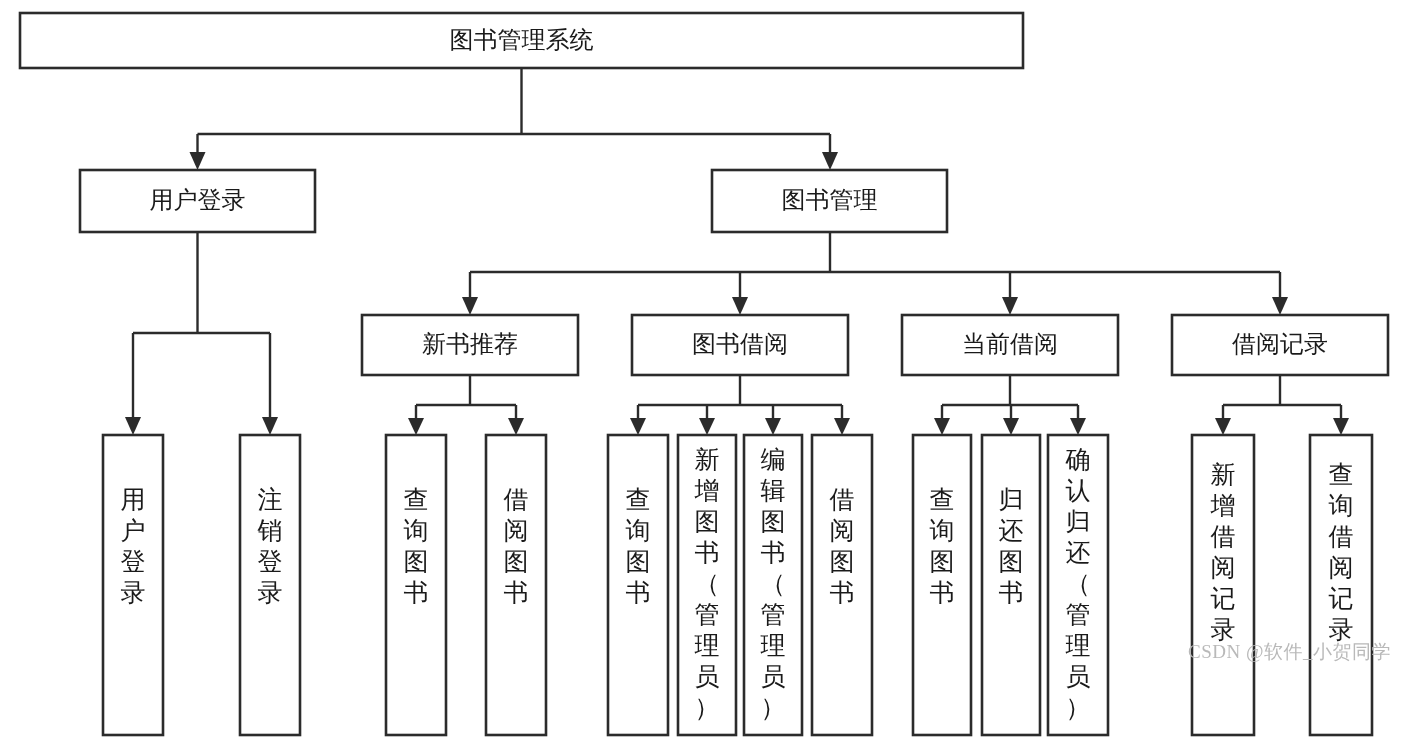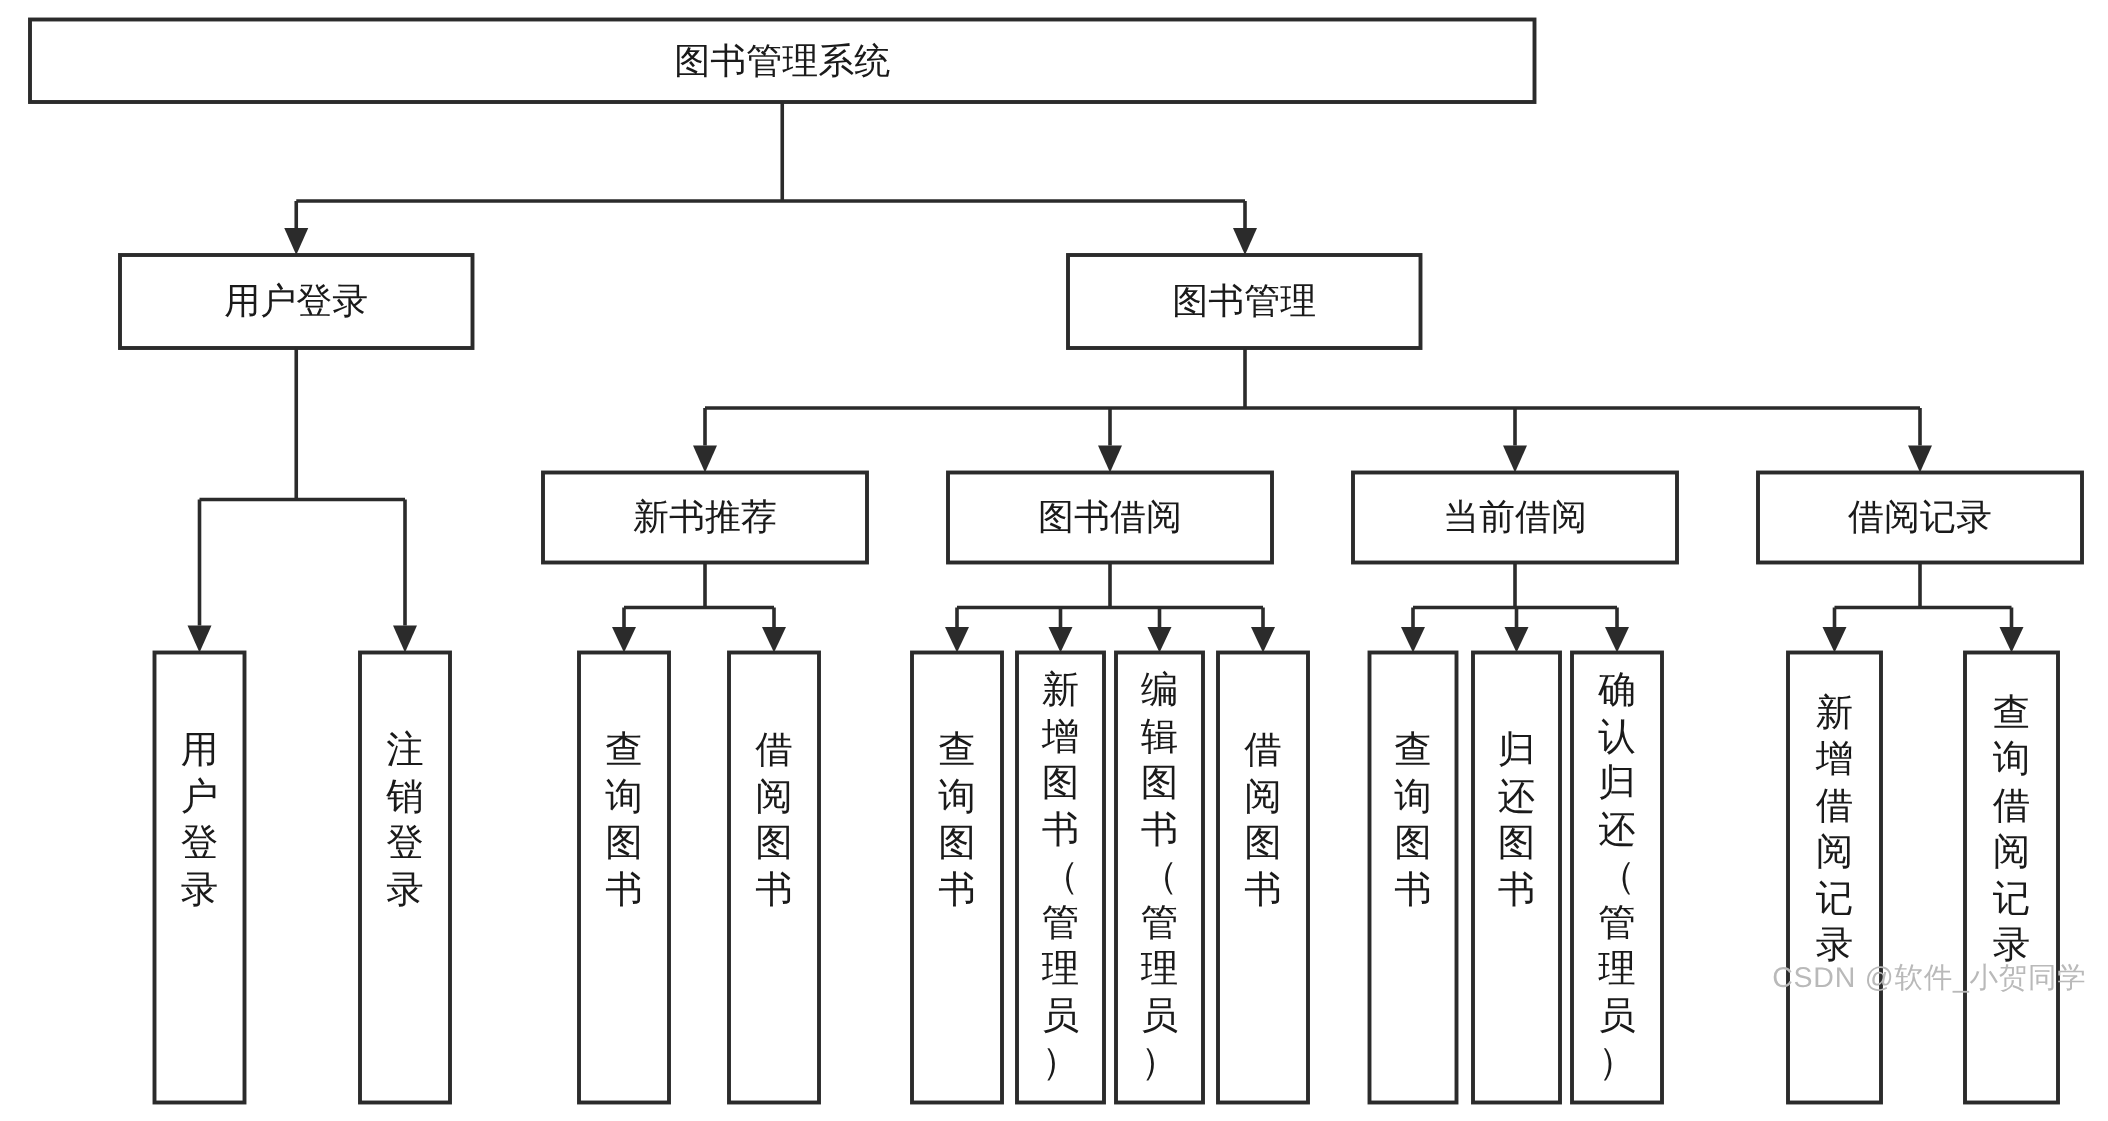--- a/index.html
+++ b/index.html
@@ -56,21 +56,21 @@
   }
   .leaf-label tspan {
     font-family: "Liberation Sans", "DejaVu Sans", sans-serif;
   }
   .watermark {
     position: absolute;
     right: 14px;
     bottom: 6px;
     color: #b9b9b9;
     font-size: 19px;
-    font-family: Liberation Sans, sans-serif;
+    font-family: Liberation Serif, serif;
     letter-spacing: 0.5px;
     white-space: nowrap;
     user-select: none;
   }
 </style>
 </head>
 <body>
 
 <div id="diagram-root">
 

